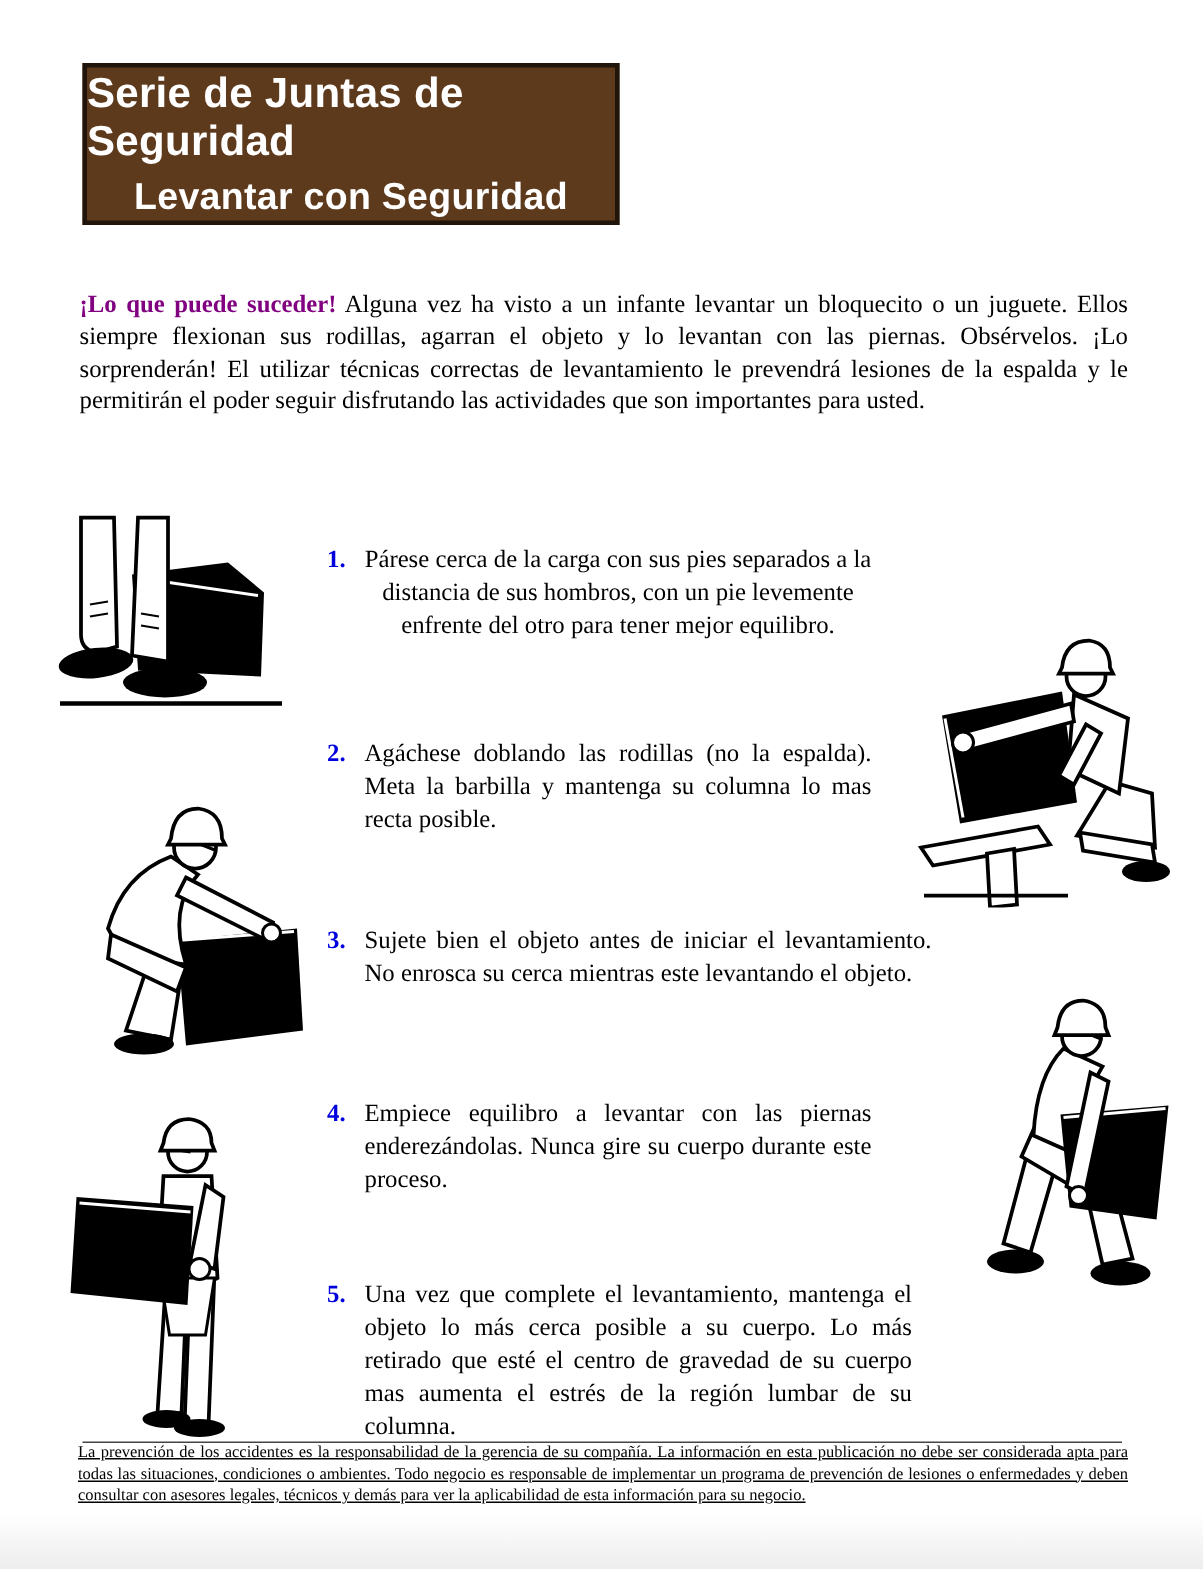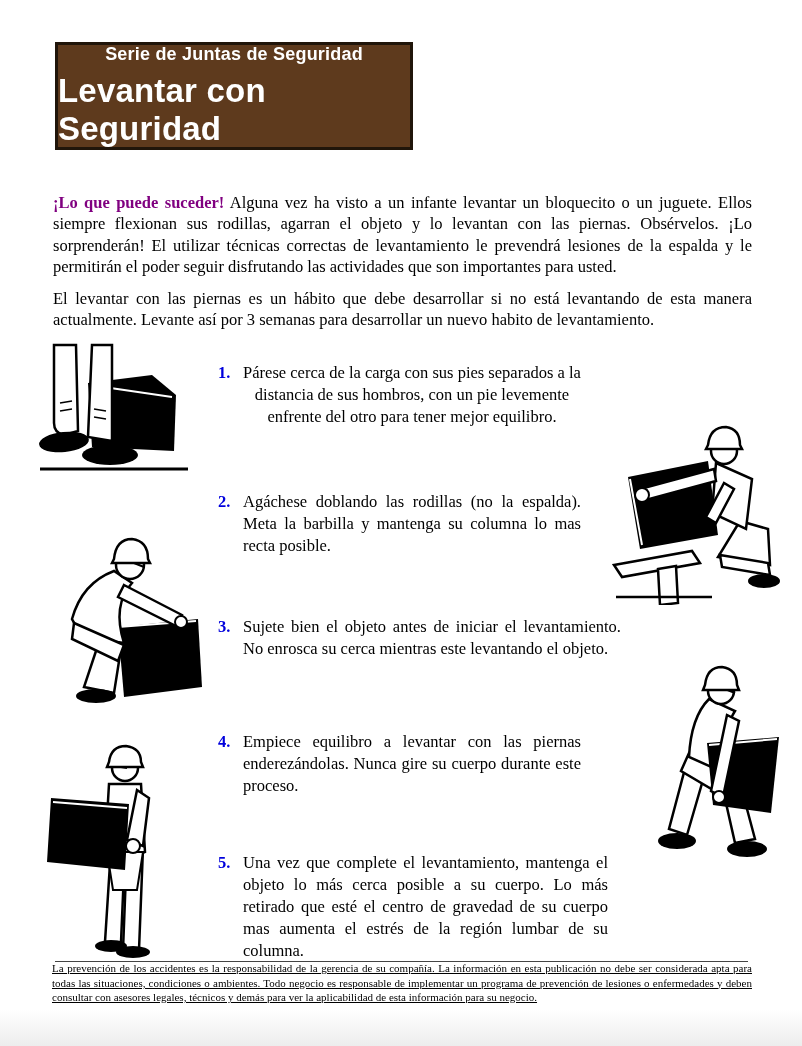--- a/index.html
+++ b/index.html
@@ -23,22 +23,22 @@
     border: 3px solid #20150a;
     display: flex;
     flex-direction: column;
     justify-content: center;
     align-items: center;
     gap: 7px;
     font-family: "Liberation Sans", sans-serif;
     font-weight: bold;
     color: #ffffff;
   }
-  .header-line1 { font-size: 18px; letter-spacing: 0.2px; }
-  .header-line2 { font-size: 33px; letter-spacing: 0.2px; }
+  .header-line1 { font-size: 28px; letter-spacing: 0.2px; }
+  .header-line2 { font-size: 25px; letter-spacing: 0.2px; }
 
   
   .para {
     position: absolute;
     font-size: 16.5px;
     line-height: 21.5px;
     text-align: justify;
   }
   .intro { left: 53px; top: 175px; width: 699px; }
   .intro-lead { color: #800080; font-weight: bold; margin-top: 24px; }
@@ -96,21 +96,20 @@
 
 <div class="page">
 
   <div class="header-box">
     <div class="header-line1">Serie de Juntas de Seguridad</div>
     <div class="header-line2">Levantar con Seguridad</div>
   </div>
 
   <p class="para intro"><span class="intro-lead">¡Lo que puede suceder!</span> <span>Alguna vez ha visto a un infante levantar un bloquecito o un juguete. Ellos siempre flexionan sus rodillas, agarran el objeto y lo levantan con las piernas. Obsérvelos. ¡Lo sorprenderán!  El utilizar técnicas correctas de levantamiento le prevendrá lesiones de la espalda y le permitirán el poder seguir disfrutando las actividades que son importantes para usted.</span></p>
 
-  <p class="para para2">El levantar con las piernas es un hábito que debe desarrollar si no está levantando de esta manera actualmente.  Levante así  por 3 semanas para desarrollar un nuevo habito de levantamiento.</p>
 
   <div class="step step-1">
     <span class="step-number">1.</span>
     <span class="step-text">Párese cerca de la carga con sus pies separados a la distancia de sus hombros, con un pie levemente enfrente del otro para tener mejor equilibro.</span>
   </div>
   <div class="step step-2">
     <span class="step-number">2.</span>
     <span class="step-text">Agáchese doblando las rodillas (no la espalda). Meta la barbilla y mantenga su columna lo mas recta posible.</span>
   </div>
   <div class="step step-3">

